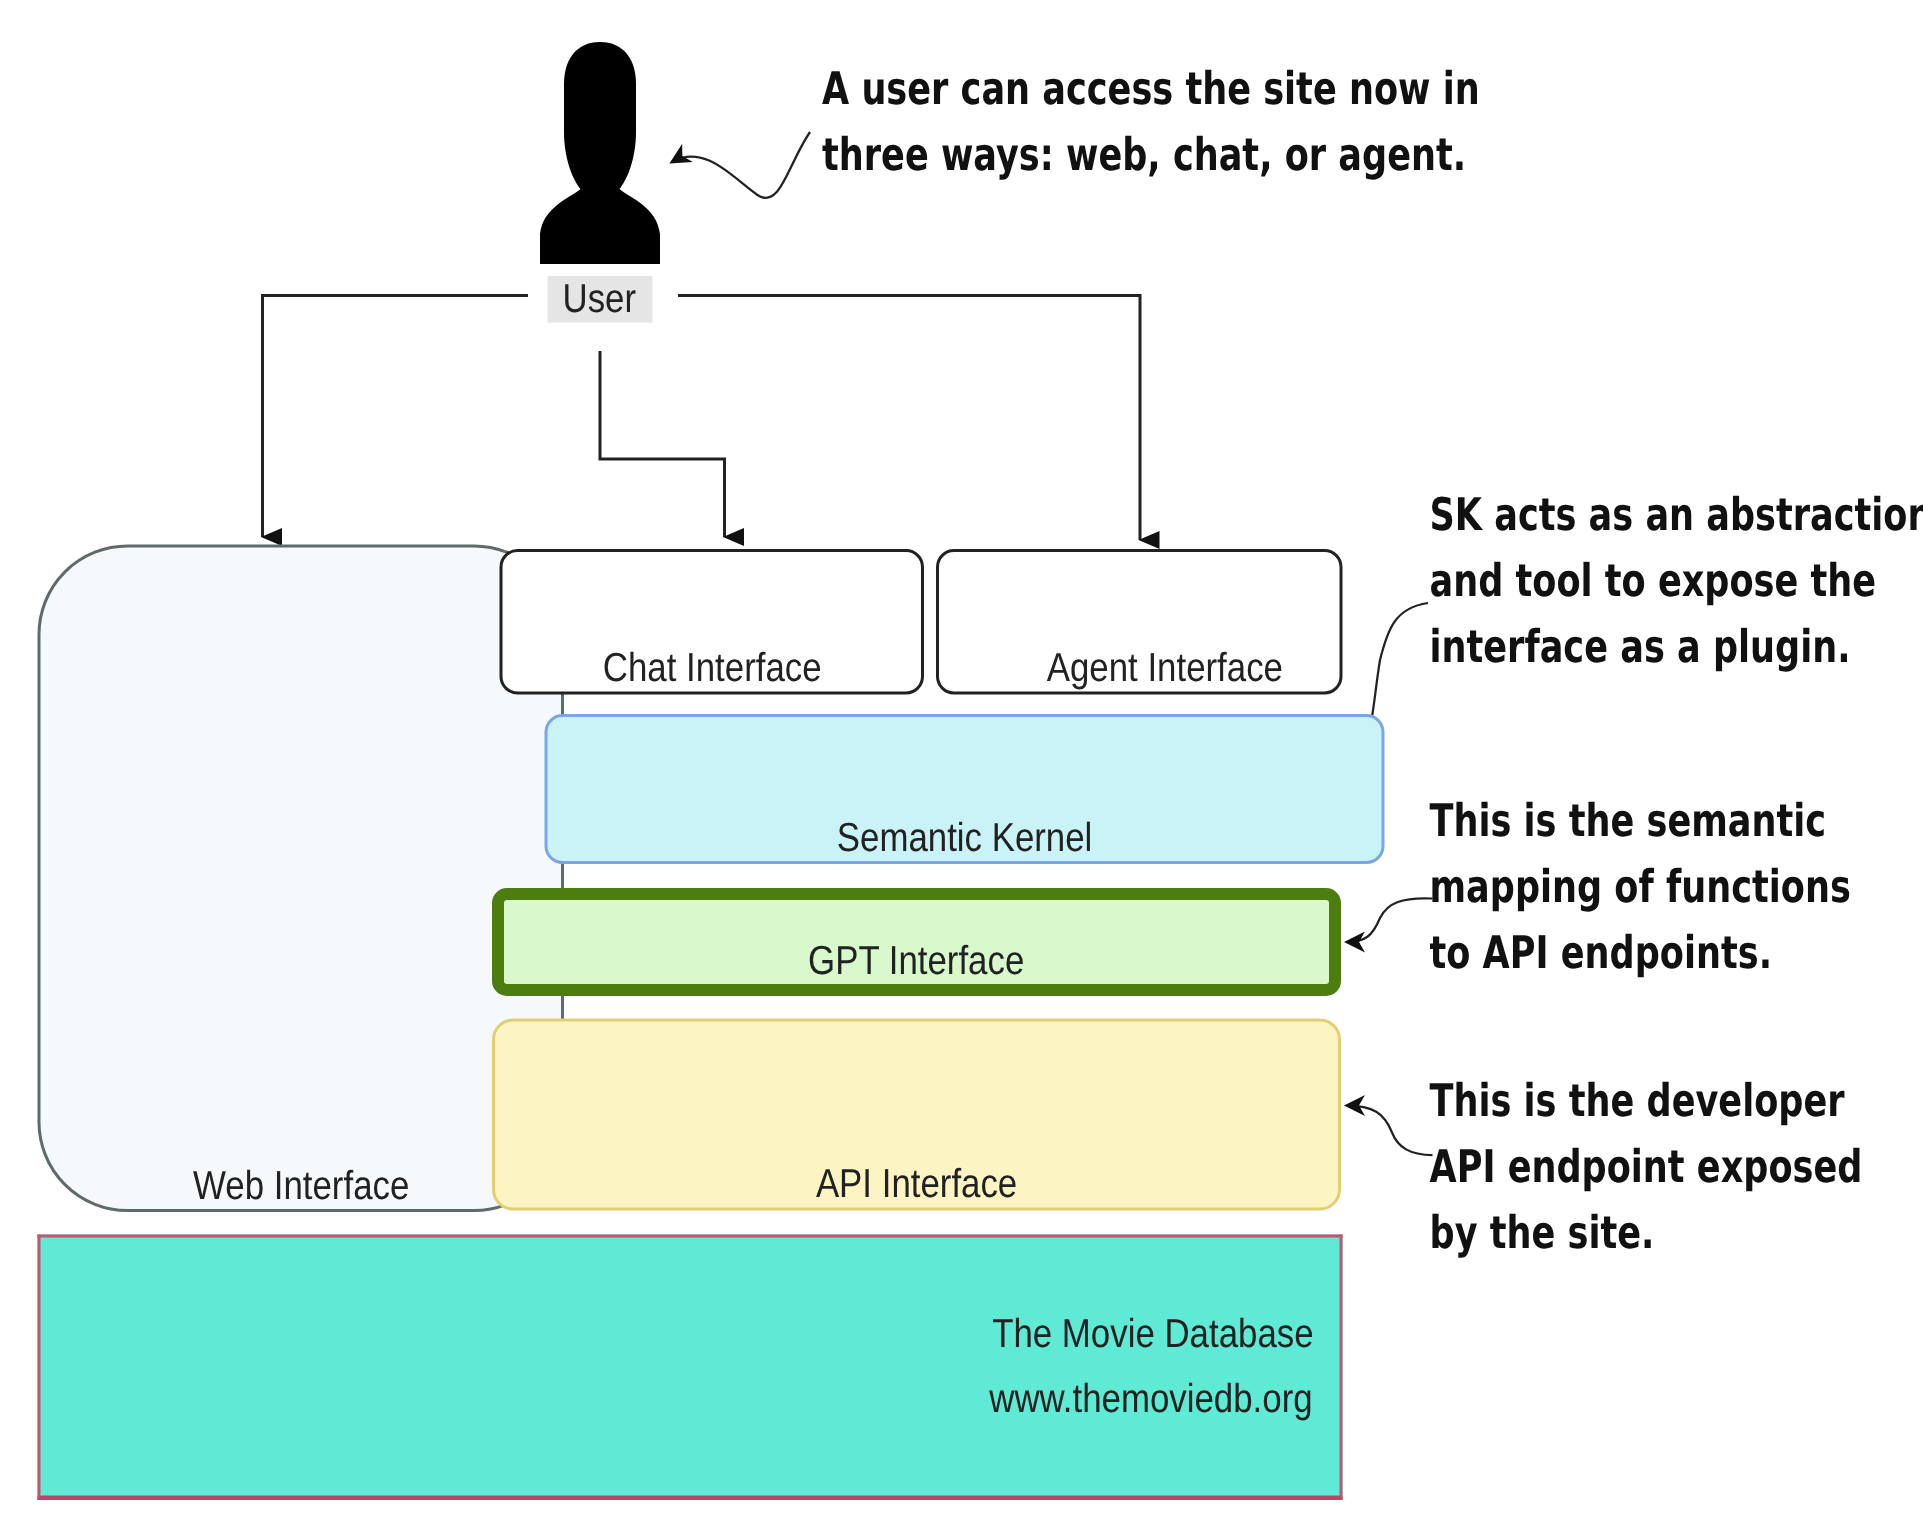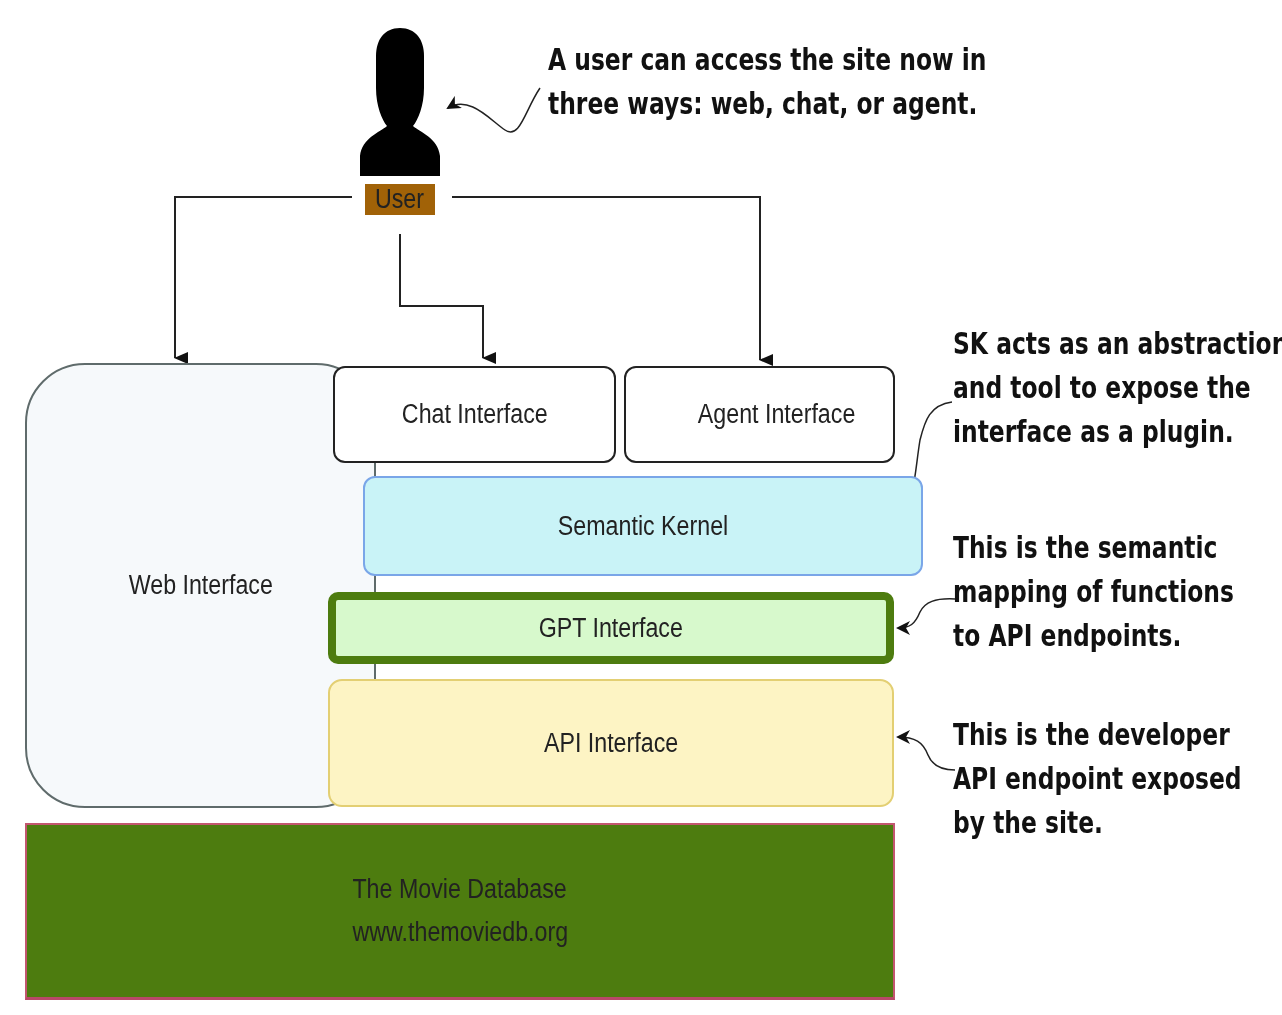--- a/index.html
+++ b/index.html
@@ -1,31 +1,31 @@
 <!DOCTYPE html>
 <html><head>
 <meta charset="utf-8">
 <style>
   html, body { margin:0; padding:0; background:#ffffff; }
   body { width:1282px; height:1015px; position:relative; overflow:hidden;
          font-family:"Liberation Sans", sans-serif; }
   svg.lines { position:absolute; left:0; top:0; width:1282px; height:1015px; pointer-events:none; }
-  .boxwrap { position:absolute; box-sizing:border-box; display:flex; align-items:center; justify-content:center; }
+  .boxwrap { position:absolute; box-sizing:border-box; display:flex; align-items:flex-end; justify-content:center; }
   .lbl { font-family:"Liberation Sans", sans-serif; font-size:27px; color:#222; display:inline-block; transform:scaleX(0.86); white-space:nowrap; }
   .web { left:25px; top:363px; width:351px; height:445px; background:#f6f9fb; border:2px solid #5f6b6b; border-radius:60px; }
   .chat { left:333px; top:366px; width:283px; height:97px; background:#fff; border:2px solid #222; border-radius:12px; }
   .agent { left:624px; top:366px; width:271px; height:97px; background:#fff; border:2px solid #222; border-radius:12px;padding-left:34px; }
   .sk { left:331px; top:476px; width:560px; height:100px; background:#c9f3f7; border:2px solid #7aa6e8; border-radius:12px;margin-left:32px; }
   .gpt { left:328px; top:592px; width:566px; height:72px; background:#d7f9cc; border:8px solid #4d7c0f; border-radius:10px; }
   .api { left:328px; top:679px; width:566px; height:128px; background:#fdf4c4; border:2px solid #e3cf73; border-radius:14px; }
-  .db { left:25px; top:823px; width:870px; height:177px; background:#4d7c0f; border:2px solid #c2566f; border-bottom:3px solid #b84868; }
+  .db { left:25px; top:823px; width:870px; height:177px; background:#5eead4; border:2px solid #c2566f; border-bottom:3px solid #b84868; }
   .db .lbl { line-height:43px; }
   .ann { position:absolute; font-family:"DejaVu Sans", sans-serif; font-weight:bold; color:#111;
          font-size:30px; line-height:44px; transform:scaleX(0.78); transform-origin:left top; white-space:nowrap; }
-  .user-label { position:absolute; left:365px; top:184px; width:70px; text-align:center; background:#a16207; }
+  .user-label { position:absolute; left:365px; top:184px; width:70px; text-align:center; background:#e5e5e5; }
 </style>
 </head>
 <body>
 
 <svg class="lines" viewBox="0 0 1282 1015">
   <defs>
     <marker id="arr" markerWidth="12" markerHeight="14" refX="6" refY="13" orient="auto" markerUnits="userSpaceOnUse">
       <path d="M0,0 L12,0 L6,14 Z" fill="#111"></path>
     </marker>
     <marker id="arrs" markerWidth="14" markerHeight="14" refX="12" refY="7" orient="auto" markerUnits="userSpaceOnUse">

